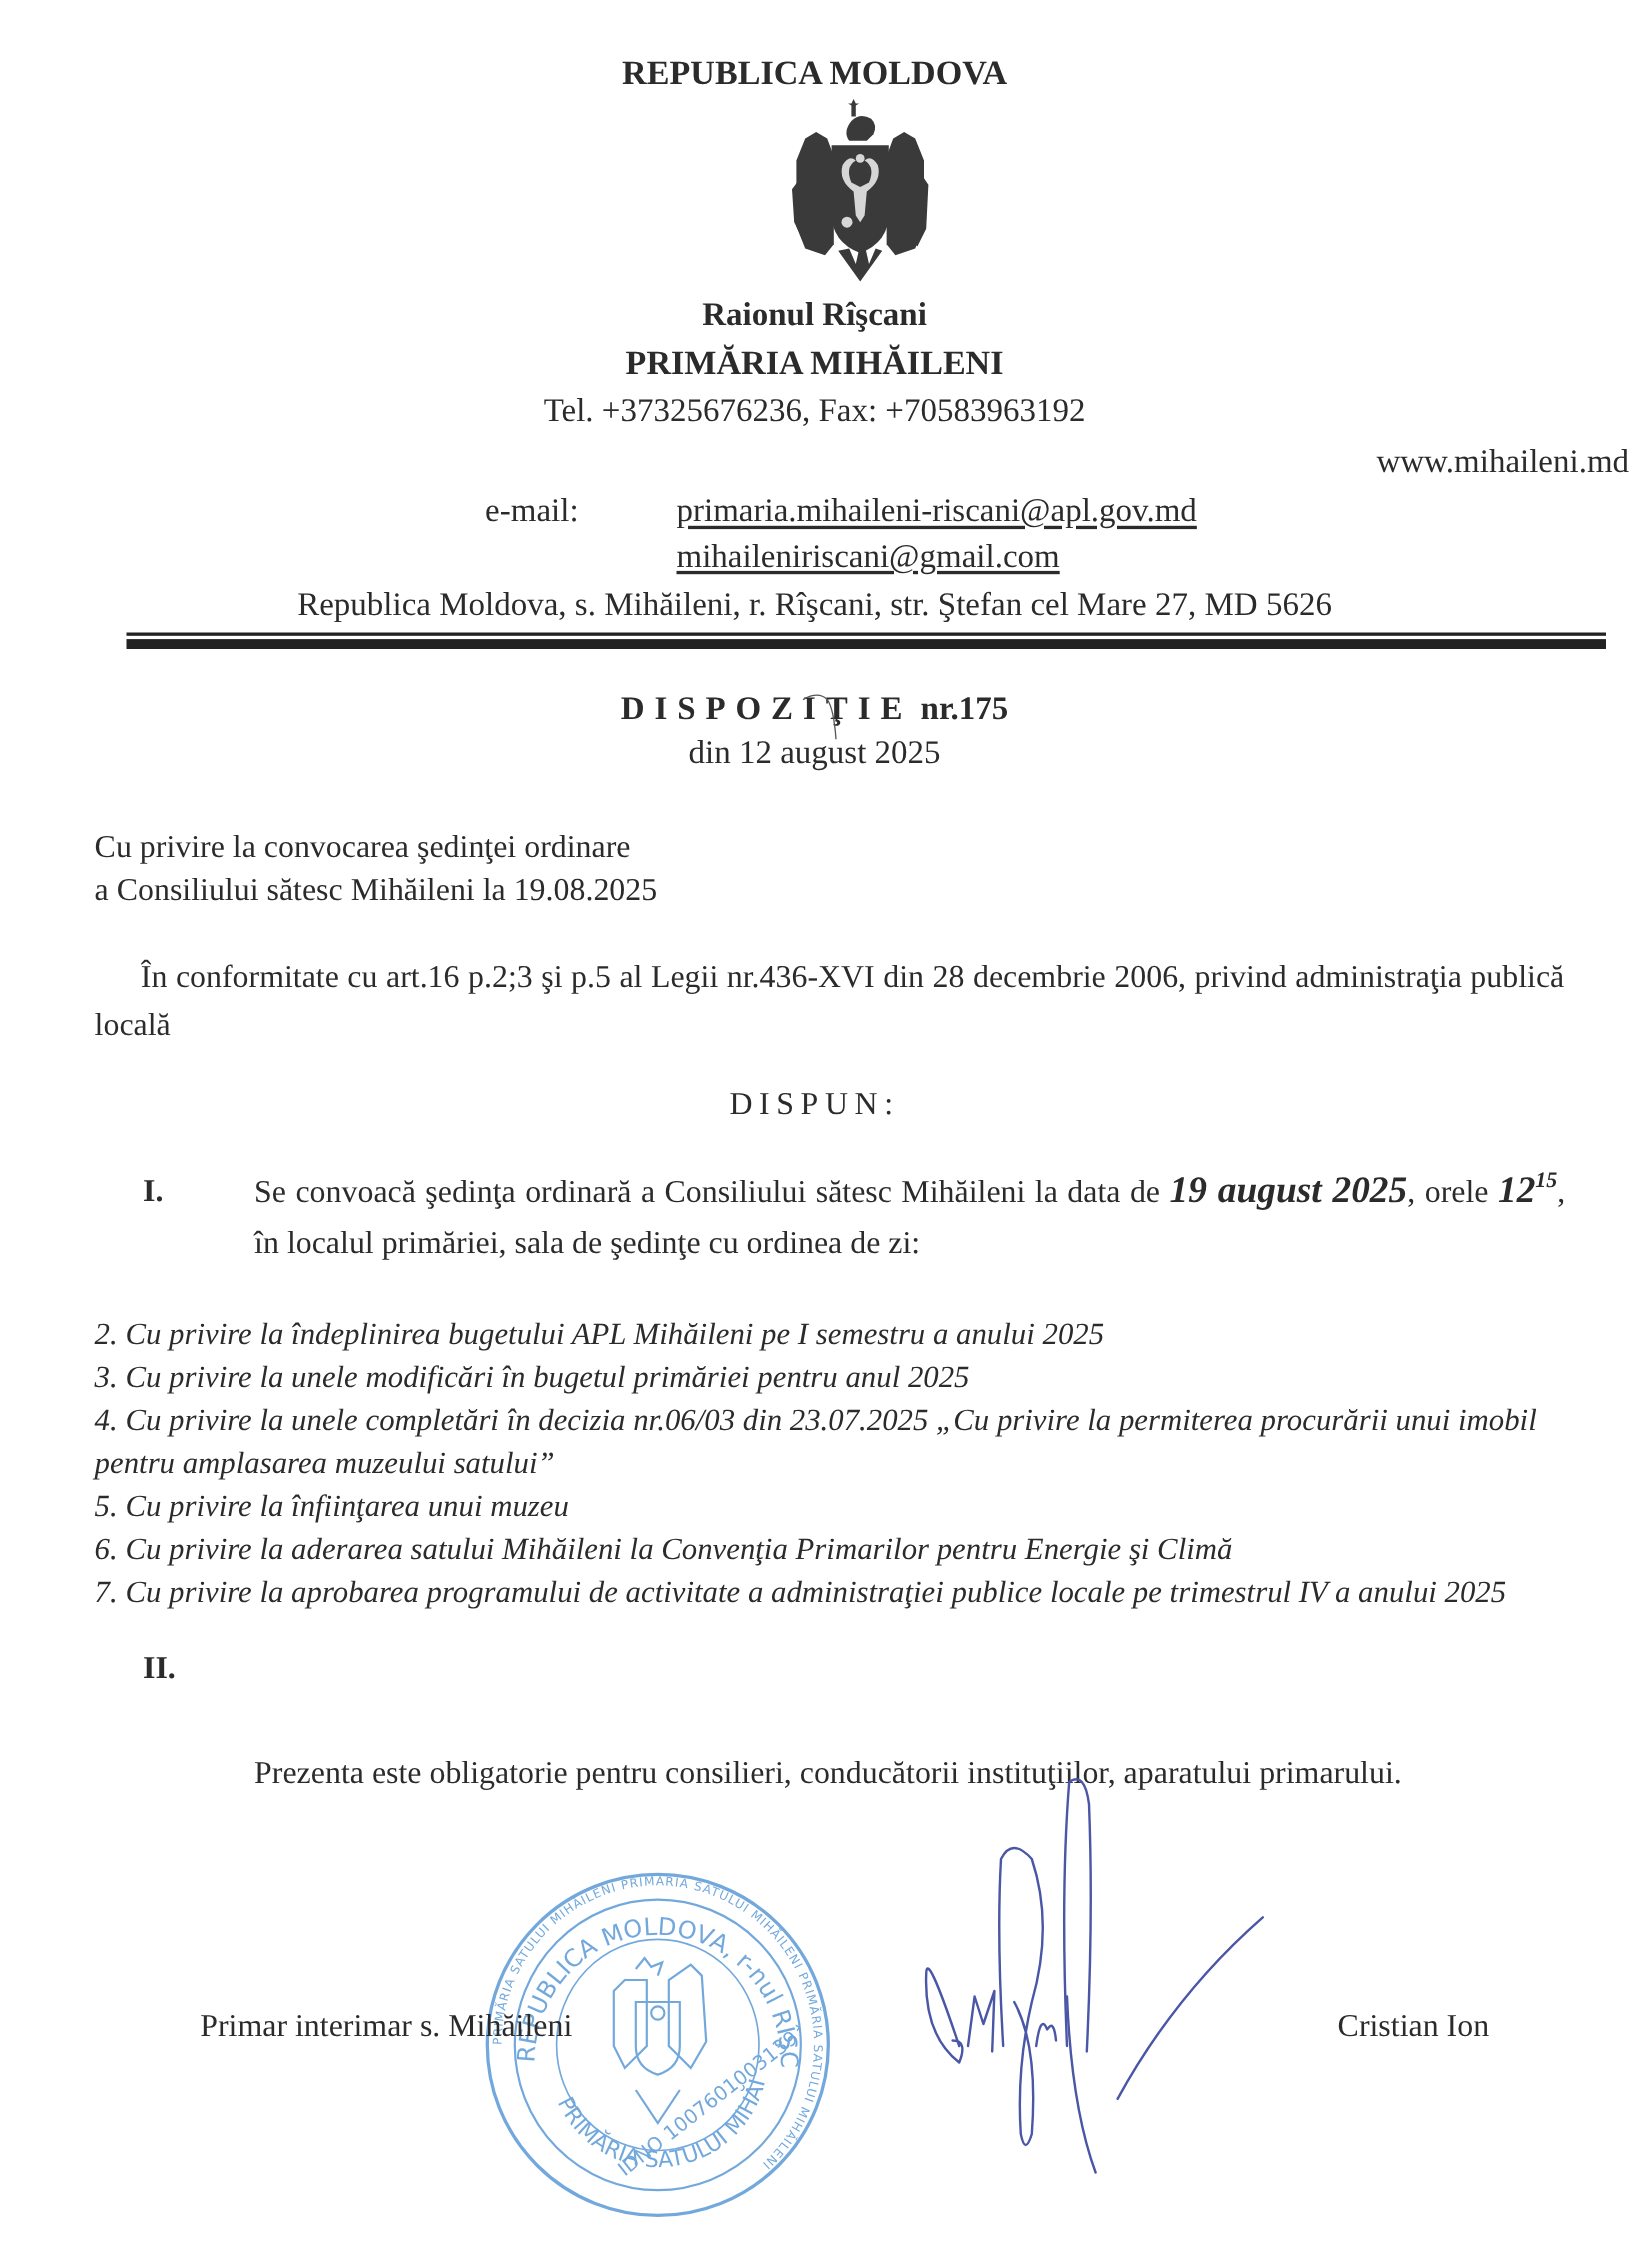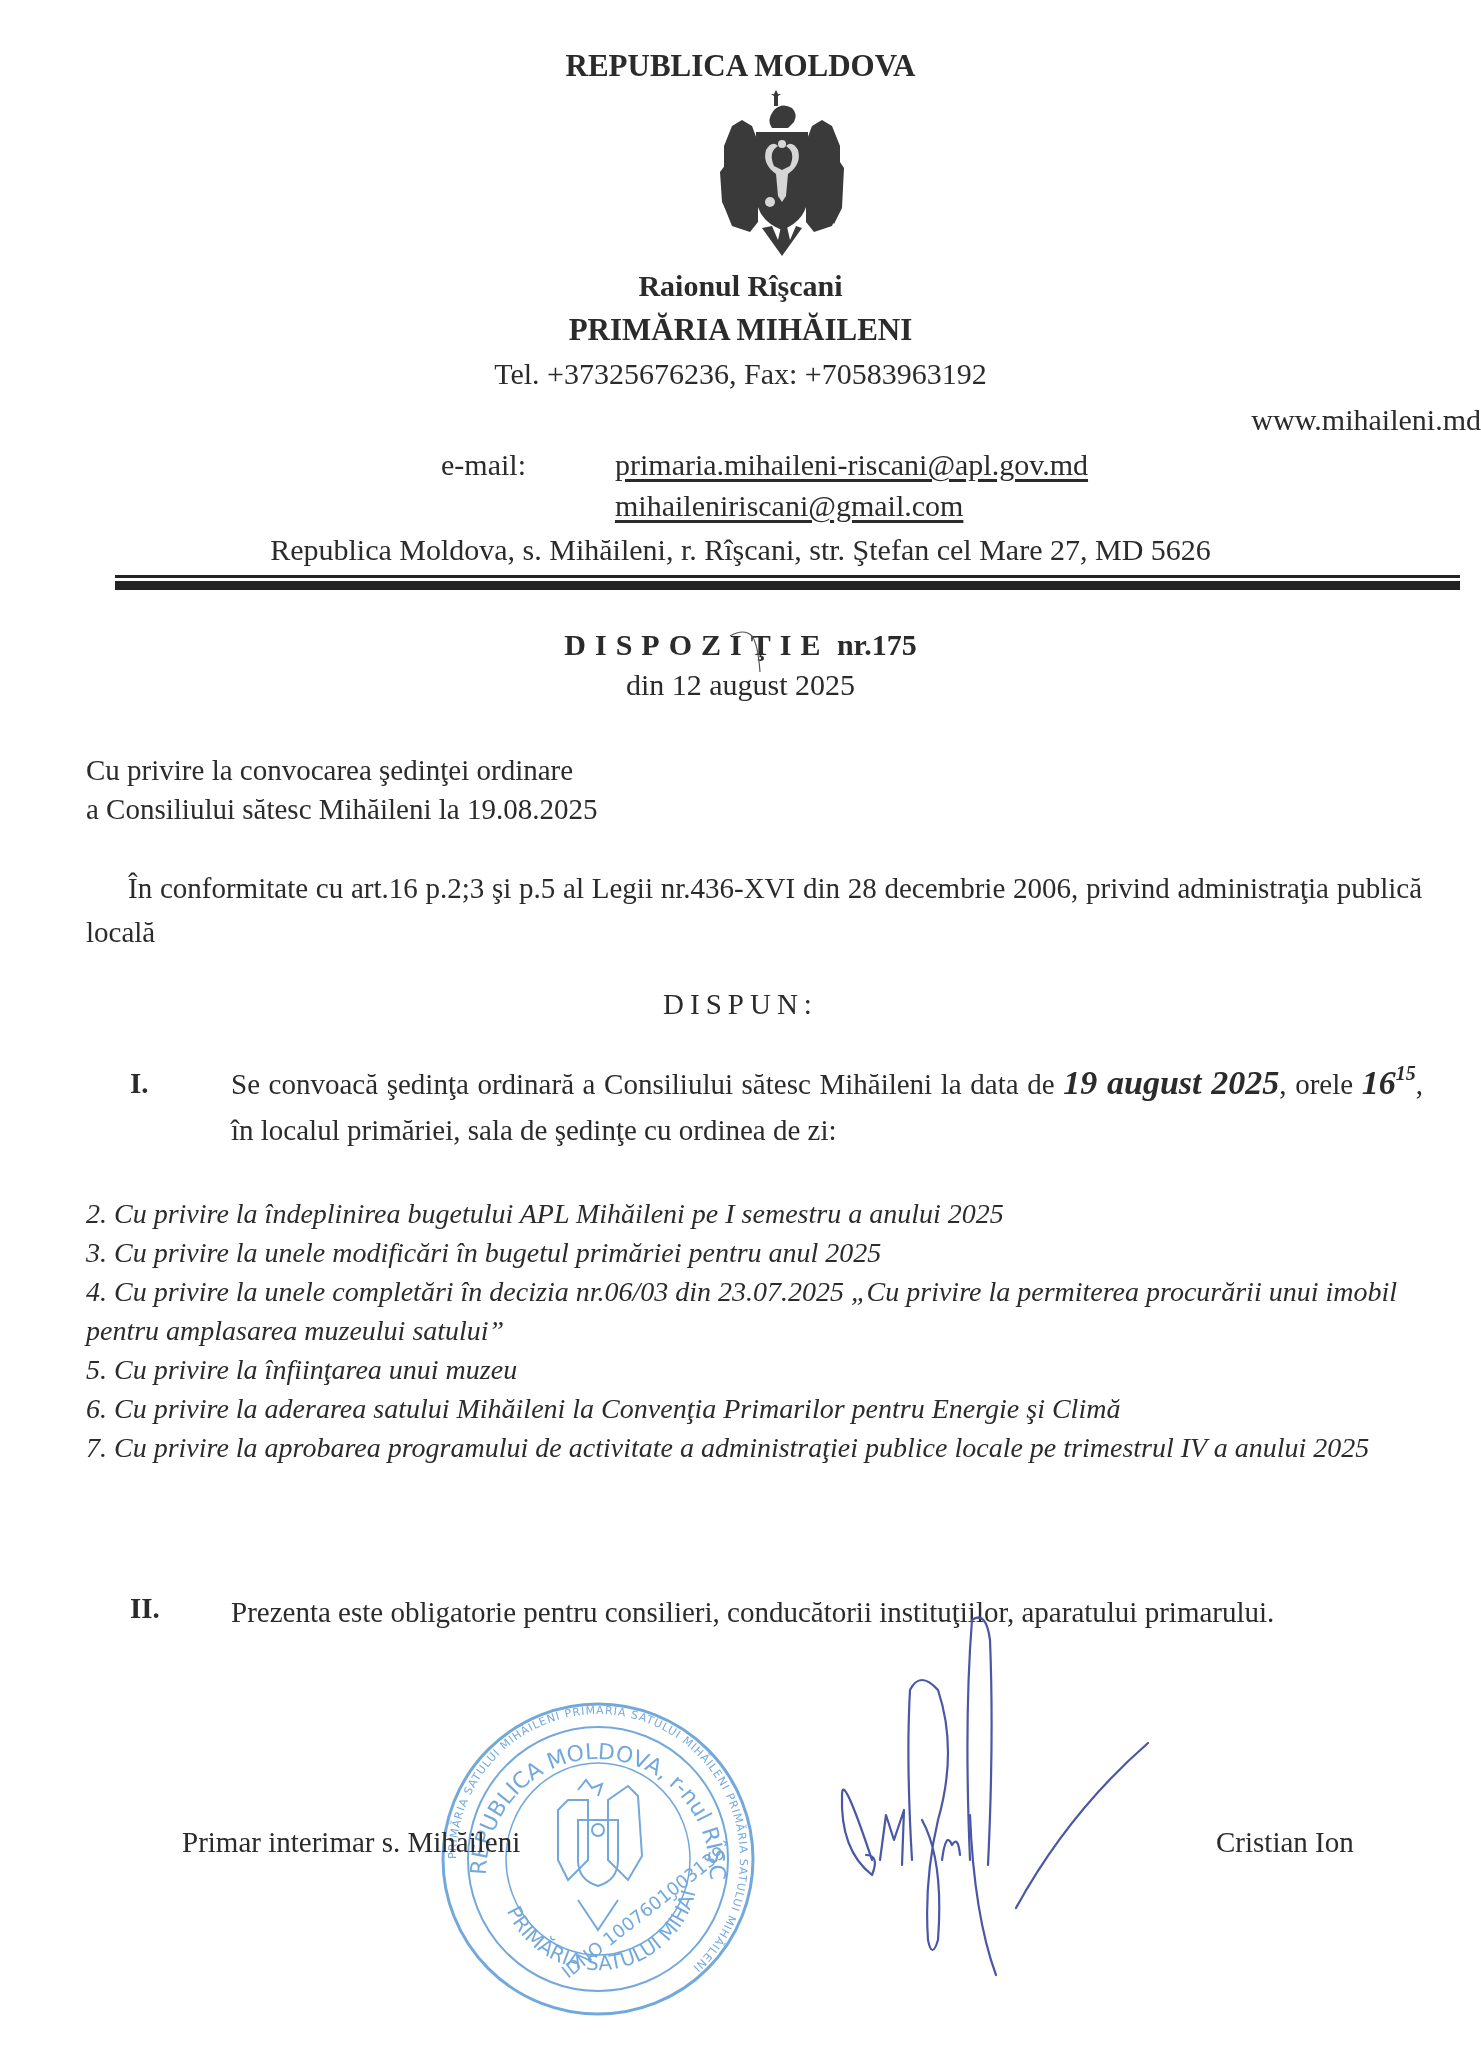--- a/index.html
+++ b/index.html
@@ -36,21 +36,21 @@
 
   .roman { font-weight: bold; font-size: 29px; }
   #item1-num { left: 130px; top: 1067px; }
   #item1-text { left: 231px; top: 1060px; width: 1192px; text-align: justify; line-height: 46px; }
   .emph { font-weight: bold; font-style: italic; font-size: 34px; }
   sup.emph { font-size: 20px; vertical-align: 14px; line-height: 0; }
 
   #agenda { left: 86px; top: 1194px; width: 1340px; font-style: italic; font-size: 28px; line-height: 39px; }
   .agenda-item { display: block; }
 
-  #item2-num { left: 130px; top: 1592px; }
+  #item2-num { left: 130px; top: 1500px; }
   #item2-text { left: 231px; top: 1590px; width: 1192px; text-align: justify; text-align-last: left; line-height: 44px; }
 
   #signer-role { left: 182px; top: 1826px; font-size: 29px; }
   #signer-name { left: 1216px; top: 1826px; font-size: 29px; }
 
   #stamp { left: 438px; top: 1700px; width: 320px; height: 318px; opacity: 0.85; }
   #signature { left: 820px; top: 1615px; width: 360px; height: 380px; }
 </style>
 </head>
 <body>
@@ -96,21 +96,21 @@
 <div id="doc-date" class="abs center">din 12 august 2025</div>
 
 <div id="subject1" class="abs body">Cu privire la convocarea şedinţei ordinare</div>
 <div id="subject2" class="abs body">a Consiliului sătesc Mihăileni la 19.08.2025</div>
 
 <div id="preamble" class="abs body">În conformitate cu art.16 p.2;3 şi p.5 al Legii nr.436-XVI din 28 decembrie 2006, privind administraţia publică locală</div>
 
 <div id="order-word" class="abs center">DISPUN:</div>
 
 <div id="item1-num" class="abs roman">I.</div>
-<div id="item1-text" class="abs body"><span>Se convoacă şedinţa ordinară a Consiliului sătesc Mihăileni la data de </span><span class="emph">19 august 2025</span><span>, orele </span><span class="emph">16</span><sup class="emph">15</sup><span>, în localul primăriei, sala de şedinţe cu ordinea de zi:</span></div>
+<div id="item1-text" class="abs body"><span>Se convoacă şedinţa ordinară a Consiliului sătesc Mihăileni la data de </span><span class="emph">19 august 2025</span><span>, orele </span><span class="emph">12</span><sup class="emph">15</sup><span>, în localul primăriei, sala de şedinţe cu ordinea de zi:</span></div>
 
 <div id="agenda" class="abs">
   <span class="agenda-item">2. Cu privire la îndeplinirea bugetului APL Mihăileni pe I semestru a anului 2025</span>
   <span class="agenda-item">3. Cu privire la unele modificări în bugetul primăriei pentru anul 2025</span>
   <span class="agenda-item">4. Cu privire la unele completări în decizia nr.06/03 din 23.07.2025 „Cu privire la permiterea procurării  unui imobil pentru amplasarea muzeului satului”</span>
   <span class="agenda-item">5. Cu privire la înfiinţarea unui muzeu</span>
   <span class="agenda-item">6. Cu privire la aderarea satului Mihăileni la Convenţia Primarilor pentru Energie şi Climă</span>
   <span class="agenda-item">7. Cu privire la aprobarea programului de activitate a administraţiei publice locale pe trimestrul IV a anului 2025</span>
 </div>
 

